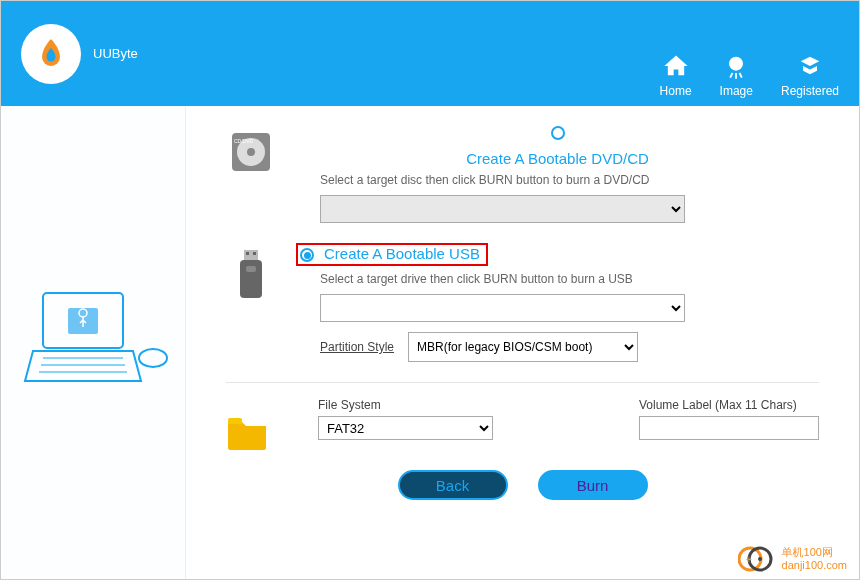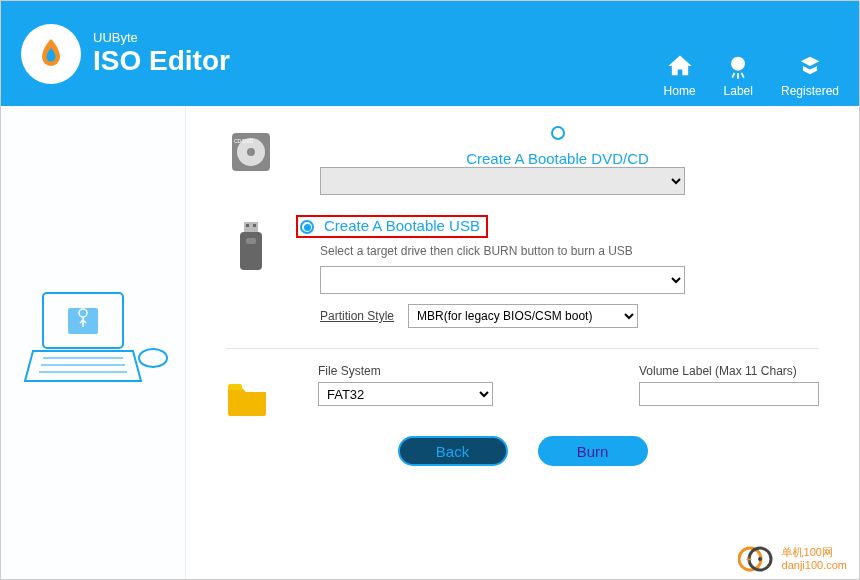--- a/index.html
+++ b/index.html
@@ -39,21 +39,21 @@
     .radio-circle.selected::after { content: ''; width: 7px; height: 7px; background: #18a6f0; border-radius: 50%; }
     .radio-label { color: #18a6f0; font-size: 15px; font-weight: normal; }
     .option-desc { font-size: 12px; color: #666; margin: 6px 0 8px 24px; }
     .option-select { width: 365px; height: 28px; border: 1px solid #aaa; background: #e8e8e8; margin-left: 24px; font-size: 13px; padding: 0 6px; }
     .option-select.white { background: #fff; }
     
     .red-highlight { border: 2px solid #e60000; padding: 0px 6px 2px 2px; display: inline-flex; align-items: flex-end; gap: 10px; }
     
     .partition-row { display: flex; align-items: center; gap: 14px; margin: 10px 0 0 24px; }
     .partition-row label { font-size: 12px; color: #444; text-decoration: underline; }
-    .partition-select { width: 230px; height: 24px; border: 1px solid #aaa; background: #fff; font-size: 12px; padding: 0 4px; }
+    .partition-select { width: 230px; height: 30px; border: 1px solid #aaa; background: #fff; font-size: 12px; padding: 0 4px; }
     
     .divider { border: none; border-top: 1px solid #e5e5e5; margin: 15px 0; }
     
     .bottom-row { display: flex; gap: 20px; align-items: flex-start; }
     .folder-icon { width: 42px; height: 34px; margin-top: 18px; }
     .fs-block, .vl-block { display: flex; flex-direction: column; gap: 4px; }
     .fs-block { margin-left: 30px; }
     .vl-block { margin-left: auto; }
     .small-label { font-size: 12px; color: #444; }
     .fs-select { width: 175px; height: 24px; border: 1px solid #aaa; background: #fff; font-size: 13px; padding: 0 4px; }
@@ -80,36 +80,35 @@
 <div class="header">
   <div class="logo-wrap">
     <div class="logo-circle">
       <svg class="logo-flame" viewBox="0 0 24 24">
         <path fill="#f59023" d="M12 2 C12 2 6 8 6 14 a6 6 0 0 0 12 0 C18 8 12 2 12 2 Z"></path>
         <path fill="#18a6f0" d="M12 8 C12 8 9 11 9 14 a3 3 0 0 0 6 0 C15 11 12 8 12 8 Z"></path>
       </svg>
     </div>
     <div class="title-text">
       <div class="brand">UUByte</div>
-      <div class="product">ISO Editor</div>
     </div>
   </div>
   <div class="header-nav">
     <div class="nav-item">
       <svg class="nav-icon" viewBox="0 0 24 24">
           <path fill="#fff" d="M12 3 L2 12 h3 v8 h5 v-5 h4 v5 h5 v-8 h3 Z"></path>
         </svg>
       <span>Home</span>
     </div>
     <div class="nav-item">
       <svg class="nav-icon" viewBox="0 0 24 24">
           <circle cx="12" cy="10" r="6" fill="#fff"></circle>
           <path fill="#fff" d="M9 18 l-2 4 M12 18 l0 5 M15 18 l2 4" stroke="#fff" stroke-width="1.5"></path>
         </svg>
-      <span>Label</span>
+      <span>Image</span>
     </div>
     <div class="nav-item">
       <svg class="nav-icon" viewBox="0 0 24 24">
           <path fill="#fff" d="M12 4 L4 8 l8 4 l8 -4 Z M6 12 l6 3 l6 -3 v4 l-6 3 l-6 -3 Z"></path>
         </svg>
       <span>Registered</span>
     </div>
   </div>
 </div>
 
@@ -137,20 +136,21 @@
           <circle cx="21" cy="21" r="14" fill="#ddd"></circle>
           <circle cx="21" cy="21" r="4" fill="#888"></circle>
           <text x="4" y="12" font-size="5" fill="#fff">CD/DVD</text>
         </svg>
       </div>
       <div class="option-content">
         <div class="radio-row">
           <div class="radio-circle"></div>
           <span class="radio-label">Create A Bootable DVD/CD</span>
         </div>
+        <div class="option-desc">Select a target disc then click BURN button to burn a DVD/CD</div>
         <select class="option-select">
           <option></option>
         </select>
       </div>
     </div>
 
     <div class="option-block">
       <div class="option-icon">
         <svg width="30" height="52" viewBox="0 0 30 52">
           <rect x="8" y="2" width="14" height="10" fill="#bbb"></rect>

